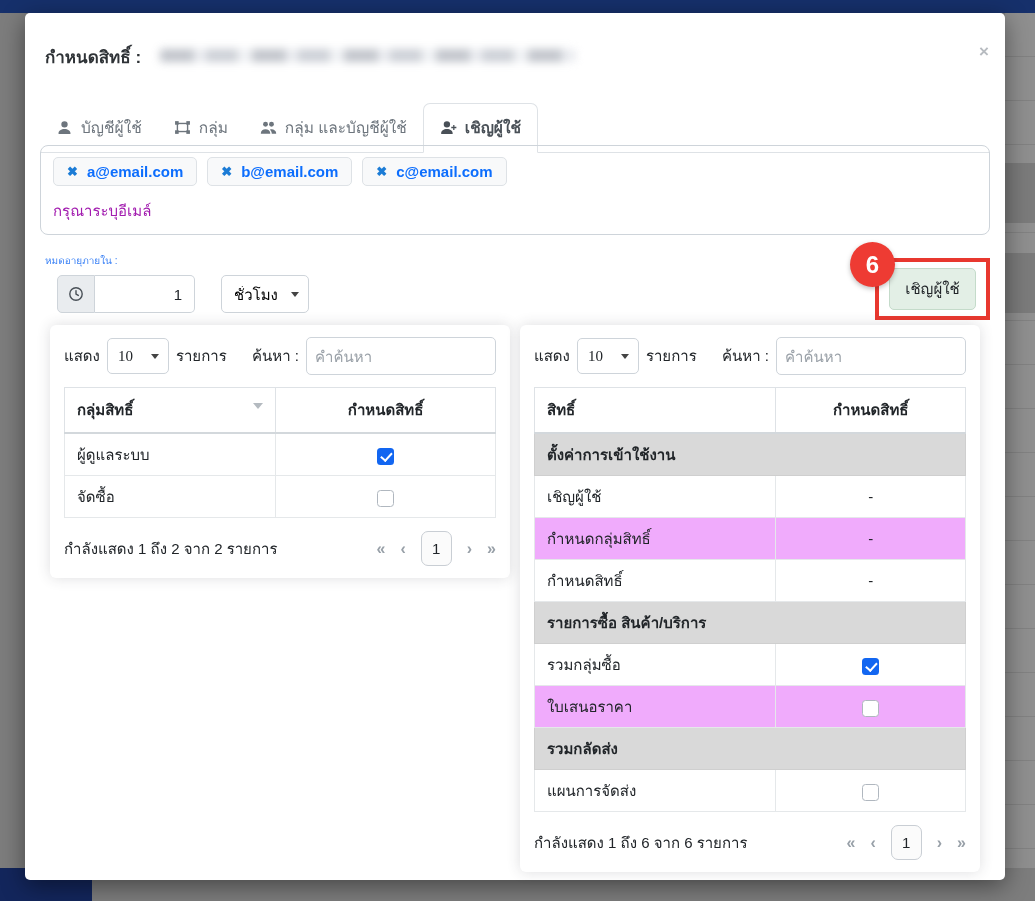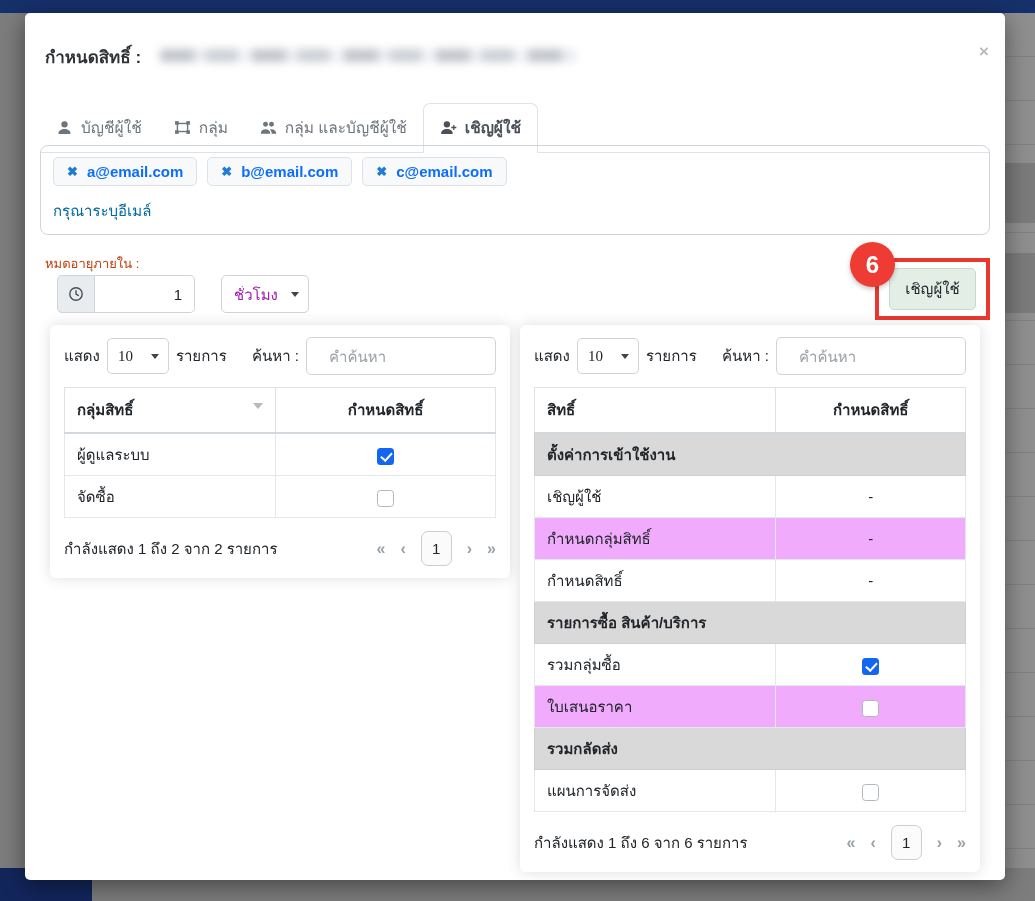--- a/index.html
+++ b/index.html
@@ -32,53 +32,53 @@
   .tab svg { width:17px; height:17px; fill:currentColor; flex:0 0 auto; }
   .tab.active { background:#fff; border:1px solid #dee2e6; border-bottom:1px solid #fff; margin-bottom:-1px;
     border-radius:7px 7px 0 0; color:#495057; font-weight:700; }
 
   
   .email-box { position:absolute; left:15px; right:15px; top:132px; height:90px; border:1px solid #ced4da; border-radius:8px; padding:11px 12px; }
   .chips { display:flex; gap:10px; }
   .chip { display:flex; align-items:center; gap:9px; background:#f8f9fa; border:1px solid #dee2e6; border-radius:5px;
     padding:5px 13px; font-size:15px; font-weight:700; color:#0d6efd; }
   .chip .x { font-size:13px; color:#1c7cd6; cursor:pointer; }
-  .email-placeholder { margin-top:13px; font-size:15px; color:#0369a1; }
-
-  
-  .expiry-label { position:absolute; left:20px; top:240px; font-size:13px; color:#c2410c; }
+  .email-placeholder { margin-top:13px; font-size:15px; color:#a21caf; }
+
+  
+  .expiry-label { position:absolute; left:20px; top:240px; font-size:10px; color:#3b82f6; }
   .expiry-row { position:absolute; left:32px; top:262px; display:flex; align-items:center; }
   .ig-addon { width:38px; height:38px; background:#e9ecef; border:1px solid #ced4da; border-radius:5px 0 0 5px;
     display:flex; align-items:center; justify-content:center; color:#495057; }
   .ig-addon svg { width:16px; height:16px; }
   .expiry-input { width:100px; height:38px; border:1px solid #ced4da; border-left:none; border-radius:0 5px 5px 0;
     text-align:right; padding:0 12px; font-size:15px; color:#212529; font-family:inherit; outline:none; }
   .unit-wrap { position:relative; margin-left:26px; }
   .unit-select { appearance:none; -webkit-appearance:none; width:88px; height:38px; border:1px solid #ced4da; border-radius:5px;
-    background:#fff; font-size:15px; color:#a21caf; padding:0 26px 0 12px; font-family:inherit; outline:none; }
+    background:#fff; font-size:15px; color:#000000; padding:0 26px 0 12px; font-family:inherit; outline:none; }
   .unit-wrap::after, .mini-wrap::after { content:""; position:absolute; right:10px; top:50%; margin-top:-2px;
     border-left:4px solid transparent; border-right:4px solid transparent; border-top:5px solid #444; pointer-events:none; }
 
   
   .ann-rect { position:absolute; left:850px; top:245px; width:115px; height:62px; border:4px solid #e8382f; background:transparent; display:flex; align-items:center; justify-content:center; }
   .invite-btn { background:#e3efe6; border:1px solid #c4dbca; border-radius:5px; padding:8px 15px; font-size:15px; color:#212529; font-family:inherit; cursor:pointer; }
   .ann-circle { position:absolute; left:825px; top:229px; width:45px; height:45px; border-radius:50%; background:#ee3b33;
     color:#fff; font-size:24px; font-weight:700; display:flex; align-items:center; justify-content:center; box-shadow:0 2px 5px rgba(0,0,0,.25); }
 
   
   .card { position:absolute; width:460px; background:#fff; border-radius:6px; box-shadow:0 0 14px rgba(50,50,60,.16); padding:12px 14px; }
   .card.left { left:25px; top:312px; }
   .card.right { left:495px; top:312px; }
 
   .controls { display:flex; align-items:center; gap:7px; font-size:15px; color:#212529;justify-content:space-between; }
   .mini-wrap { position:relative;font-family:Liberation Serif, serif; }
   .mini-select { appearance:none; -webkit-appearance:none; width:62px; height:36px; border:1px solid #ced4da; border-radius:5px;
     background:#fff; font-size:15px; color:#212529; padding:0 22px 0 10px; font-family:inherit; outline:none; }
   .search-label { margin-left:auto; }
-  .search-input { width:190px; height:38px; border:1px solid #ced4da; border-radius:5px; padding:0 22px; font-size:15px; color:#212529; font-family:inherit; outline:none; }
+  .search-input { width:190px; height:38px; border:1px solid #ced4da; border-radius:5px; padding:0 8px; font-size:15px; color:#212529; font-family:inherit; outline:none; }
   .search-input::placeholder { color:#9aa1a8; }
 
   table.grid { width:100%; border-collapse:collapse; margin-top:12px; font-size:15px; color:#212529;border-radius:32px; }
   .grid th { text-align:left; font-weight:700; padding:10px 12px; border:1px solid #dee2e6; border-bottom:2px solid #d3d8dc; background:#fff; }
   .grid th.center, .grid td.center { text-align:center; }
   .grid td { padding:10px 12px; border:1px solid #e5e8ea; line-height:21px; }
   .grid tr.alt td { background:#f0abfc; }
   .grid td.section { background:#d9d9d9; font-weight:700; border-color:#cfcfcf; }
   .sort-caret { float:right; margin-top:5px; border-left:5px solid transparent; border-right:5px solid transparent; border-top:6px solid #b4bac0; }
 

